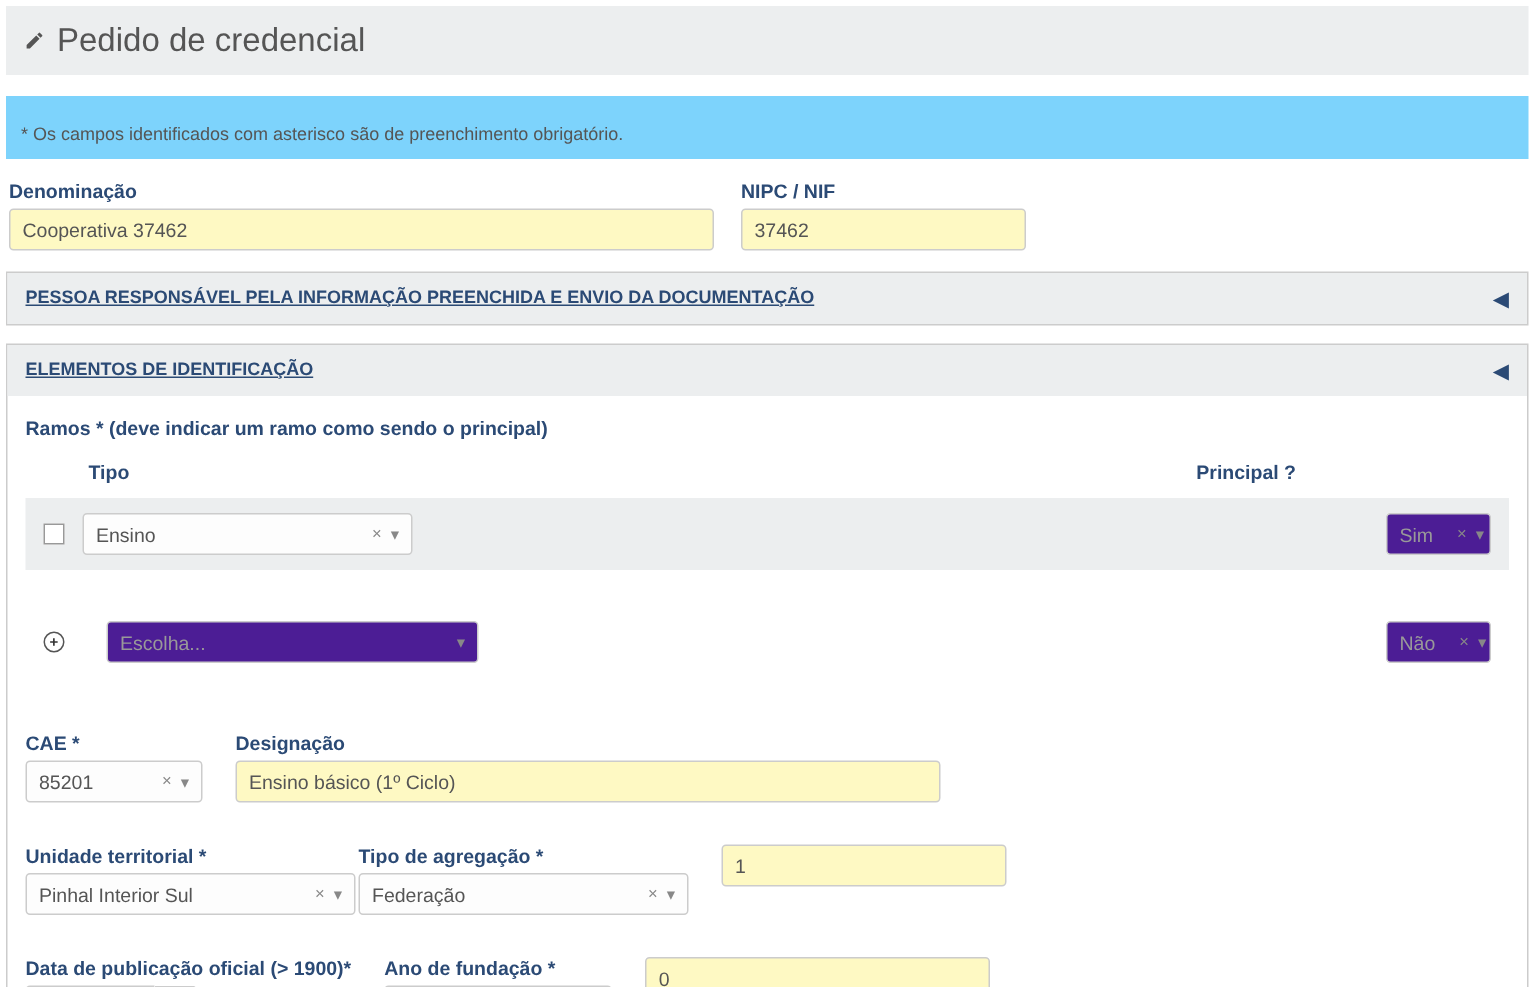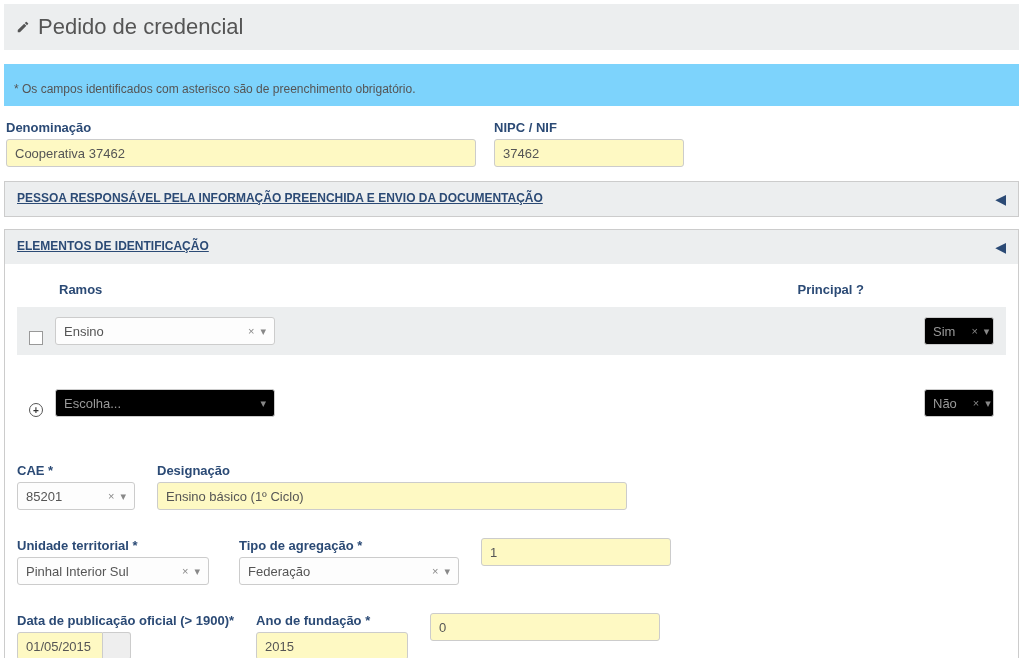--- a/index.html
+++ b/index.html
@@ -15,29 +15,29 @@
 .input-text.readonly { background: #fef9c3; }
 .panel-border { border: 1px solid #ccc; margin-bottom: 12px; }
 .panel-header { background: #eceeef; padding: 9px 12px; display: flex; justify-content: space-between; cursor: pointer; }
 .panel-header .title { font-weight: 700; color: #2b4a75; font-size: 12px; text-decoration: underline; }
 .panel-header .caret { color: #2b4a75; font-size: 14px; }
 .panel-body { padding: 14px 12px; }
 .sub-label { font-weight: 700; color: #2b4a75; font-size: 13px; margin-bottom: 10px; }
 .table-head { display: flex; padding: 4px 12px; margin-bottom: 6px; }
 .table-head .col-ramo { margin-left: 30px; font-weight: 700; color: #2b4a75; font-size: 13px; }
 .table-head .col-principal { margin-left: auto; margin-right: 130px; font-weight: 700; color: #2b4a75; font-size: 13px; }
-.ramo-row { display: flex; align-items: flex-end; background: #eceeef; padding: 10px 12px; gap: 12px; }
+.ramo-row { display: flex; align-items: center; background: #eceeef; padding: 10px 12px; gap: 12px; }
 .ramo-row.plain { background: transparent; margin-top: 24px; }
 .checkbox { width: 14px; height: 14px; border: 1px solid #999; background: #fff; display: inline-block; }
 .add-icon { width: 14px; height: 14px; border: 1px solid #555; border-radius: 50%; display: inline-flex; align-items: center; justify-content: center; font-size: 10px; font-weight: 700; color: #333; }
 .select-like { display: inline-flex; align-items: center; border: 1px solid #ccc; border-radius: 3px; height: 28px; background: #fdfdfd; position: relative; }
 .select-like .value { flex: 1; padding: 0 8px; color: #555; font-size: 13px; }
 .select-like .value.placeholder { color: #999; }
 .select-like .controls { display: flex; align-items: center; gap: 6px; padding: 0 8px; color: #888; font-size: 11px; }
-.select-like.disabled { background: #000000; }
+.select-like.disabled { background: #4c1d95; margin-left: 16px; }
 .select-like.disabled .value { color: #999; }
 .spacer-flex { flex: 1; }
 .fields-grid { display: flex; flex-wrap: wrap; gap: 14px 22px; margin-top: 36px; }
 .date-box { display: flex; align-items: center; }
 .date-box .input-text { border-top-right-radius: 0; border-bottom-right-radius: 0; }
 .date-box .cal { width: 28px; height: 28px; border: 1px solid #ccc; border-left: none; border-radius: 0 3px 3px 0; background: #eee; display: flex; align-items: center; justify-content: center; font-size: 12px; color: #555; }
 svg { display: block; }
 </style>
 </head>
 <body>
@@ -71,23 +71,24 @@
   </div>
 </div>
 
 <div class="panel-border">
   <div class="panel-header">
     <span class="title">ELEMENTOS DE IDENTIFICAÇÃO</span>
     <span class="caret">◀</span>
   </div>
   <div class="panel-body">
 
+    <div class="sub-label">Ramos * (deve indicar um ramo como sendo o principal)</div>
 
     <div class="table-head">
-      <span class="col-ramo">Ramos</span>
+      <span class="col-ramo">Tipo</span>
       <span class="col-principal">Principal ?</span>
     </div>
 
     <div class="ramo-row">
       <span class="checkbox"></span>
       <div class="select-like" style="width:220px">
         <span class="value">Ensino</span>
         <span class="controls">
           <span>×</span>
           <span>▾</span>
@@ -98,21 +99,21 @@
         <span class="value">Sim</span>
         <span class="controls">
           <span>×</span>
           <span>▾</span>
         </span>
       </div>
     </div>
 
     <div class="ramo-row plain">
       <span class="add-icon">+</span>
-      <div class="select-like disabled" style="width:220px">
+      <div class="select-like disabled" style="width:248px">
         <span class="value placeholder">Escolha...</span>
         <span class="controls">
           <span>▾</span>
         </span>
       </div>
       <div class="spacer-flex"></div>
       <div class="select-like disabled" style="width:70px">
         <span class="value">Não</span>
         <span class="controls">
           <span>×</span>
@@ -136,21 +137,21 @@
 
       <div class="field-col" style="width:470px">
         <span class="label-dark">Designação</span>
         <input class="input-text readonly" readonly="" value="Ensino básico (1º Ciclo)" style="">
       </div>
 
       <div style="flex-basis:100%;height:0"></div>
 
       <div class="field-col" style="width:200px">
         <span class="label-dark">Unidade territorial *</span>
-        <div class="select-like" style="width:192px">
+        <div class="select-like" style="width:220px">
           <span class="value">Pinhal Interior Sul</span>
           <span class="controls">
             <span>×</span>
             <span>▾</span>
           </span>
         </div>
       </div>
 
       <div class="field-col" style="width:220px">
         <span class="label-dark">Tipo de agregação *</span>

